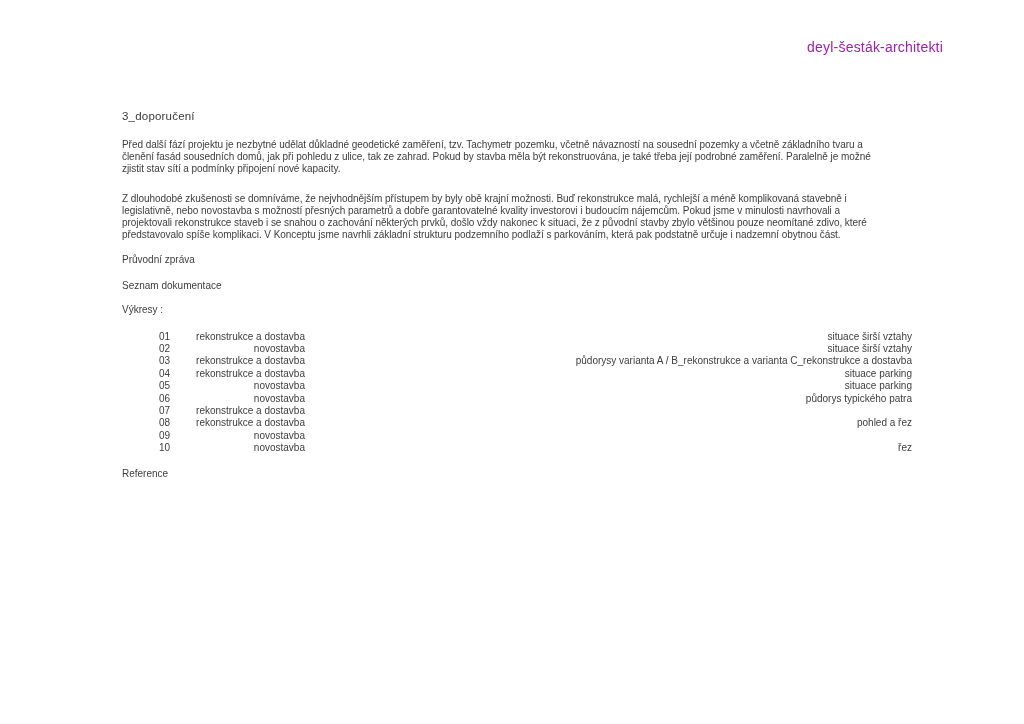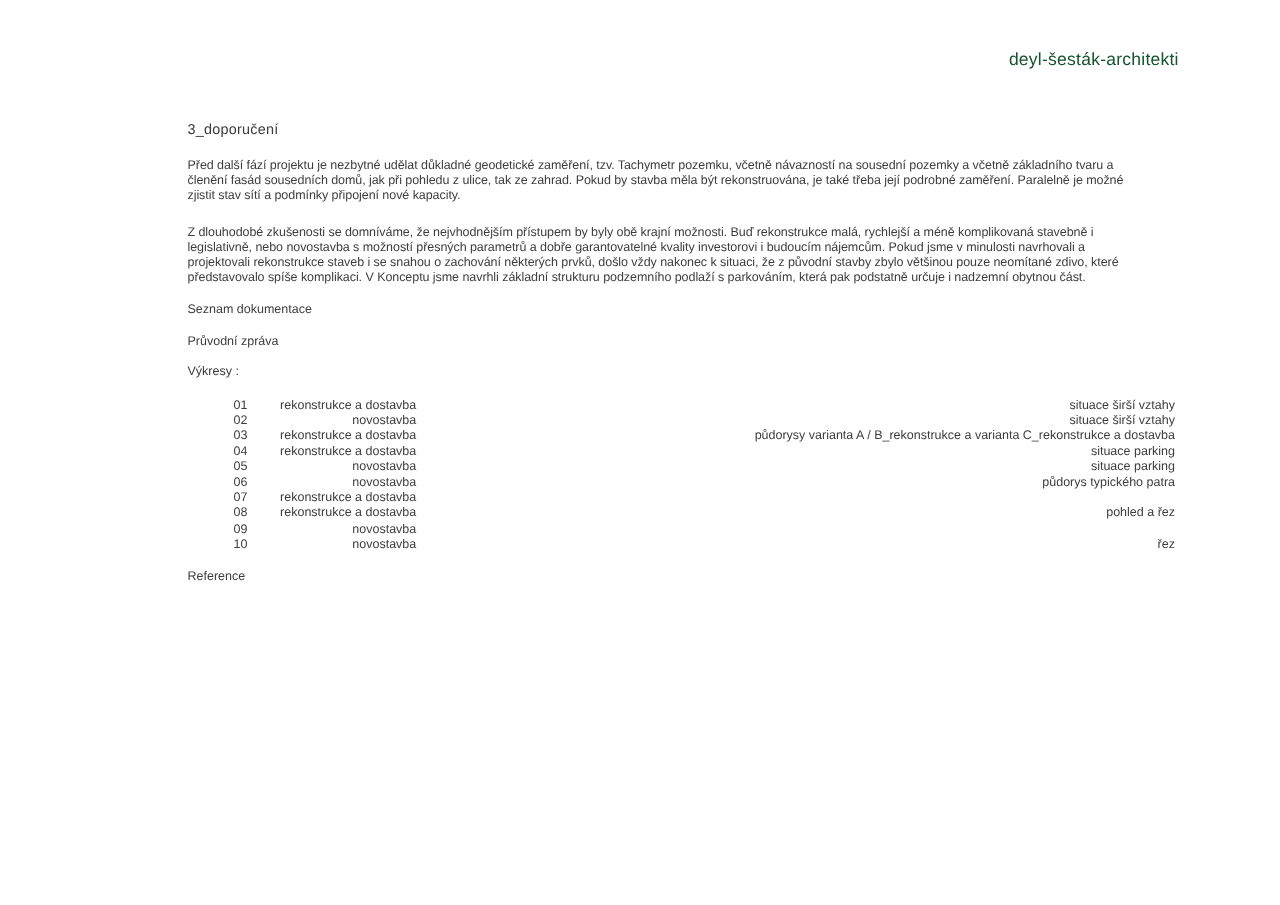--- a/index.html
+++ b/index.html
@@ -15,29 +15,28 @@
     overflow: hidden;
     font-family: "Liberation Sans", sans-serif;
     color: #3d3d3d;
   }
   .logo {
     position: absolute;
     top: 39px;
     right: 81px;
     font-size: 14px;
     letter-spacing: 0.2px;
-    color: #14532d;
+    color: #a21caf;
     white-space: nowrap;
   }
   .content {
     position: absolute;
     left: 122px;
-    top: 0;
+    top: 12px;
     width: 790px;
-    margin-left: 28px;
   }
   .heading {
     margin: 0;
     margin-top: 97px;
     font-size: 11.5px;
     font-weight: normal;
     letter-spacing: 0.2px;
     line-height: 14px;
     color: #3a3a3a;
   }
@@ -82,23 +81,23 @@
 
     <p class="para p2">Před další fází projektu je nezbytné udělat důkladné geodetické zaměření, tzv. Tachymetr pozemku, včetně návazností na sousední pozemky a včetně základního tvaru a
 členění fasád sousedních domů, jak při pohledu z ulice, tak ze zahrad. Pokud by stavba měla být rekonstruována, je také třeba její podrobné zaměření. Paralelně je možné
 zjistit stav sítí a podmínky připojení nové kapacity.</p>
 
     <p class="para p1">Z dlouhodobé zkušenosti se domníváme, že nejvhodnějším přístupem by byly obě krajní možnosti. Buď rekonstrukce malá, rychlejší a méně komplikovaná stavebně i
 legislativně, nebo novostavba s možností přesných parametrů a dobře garantovatelné kvality investorovi i budoucím nájemcům. Pokud jsme v minulosti navrhovali a
 projektovali rekonstrukce staveb i se snahou o zachování některých prvků, došlo vždy nakonec k situaci, že z původní stavby zbylo většinou pouze neomítané zdivo, které
 představovalo spíše komplikaci. V Konceptu jsme navrhli základní strukturu podzemního podlaží s parkováním, která pak podstatně určuje i nadzemní obytnou část.</p>
 
+    <div class="label pruvodni">Průvodní zpráva</div>
+
     <div class="label seznam">Seznam dokumentace</div>
-
-    <div class="label pruvodni">Průvodní zpráva</div>
 
     <div class="label vykresy">Výkresy :</div>
 
     <div class="drawings">
       <div class="drow">
         <span>01</span>
         <span>rekonstrukce a dostavba</span>
         <span>situace širší vztahy</span>
       </div>
       <div class="drow">

